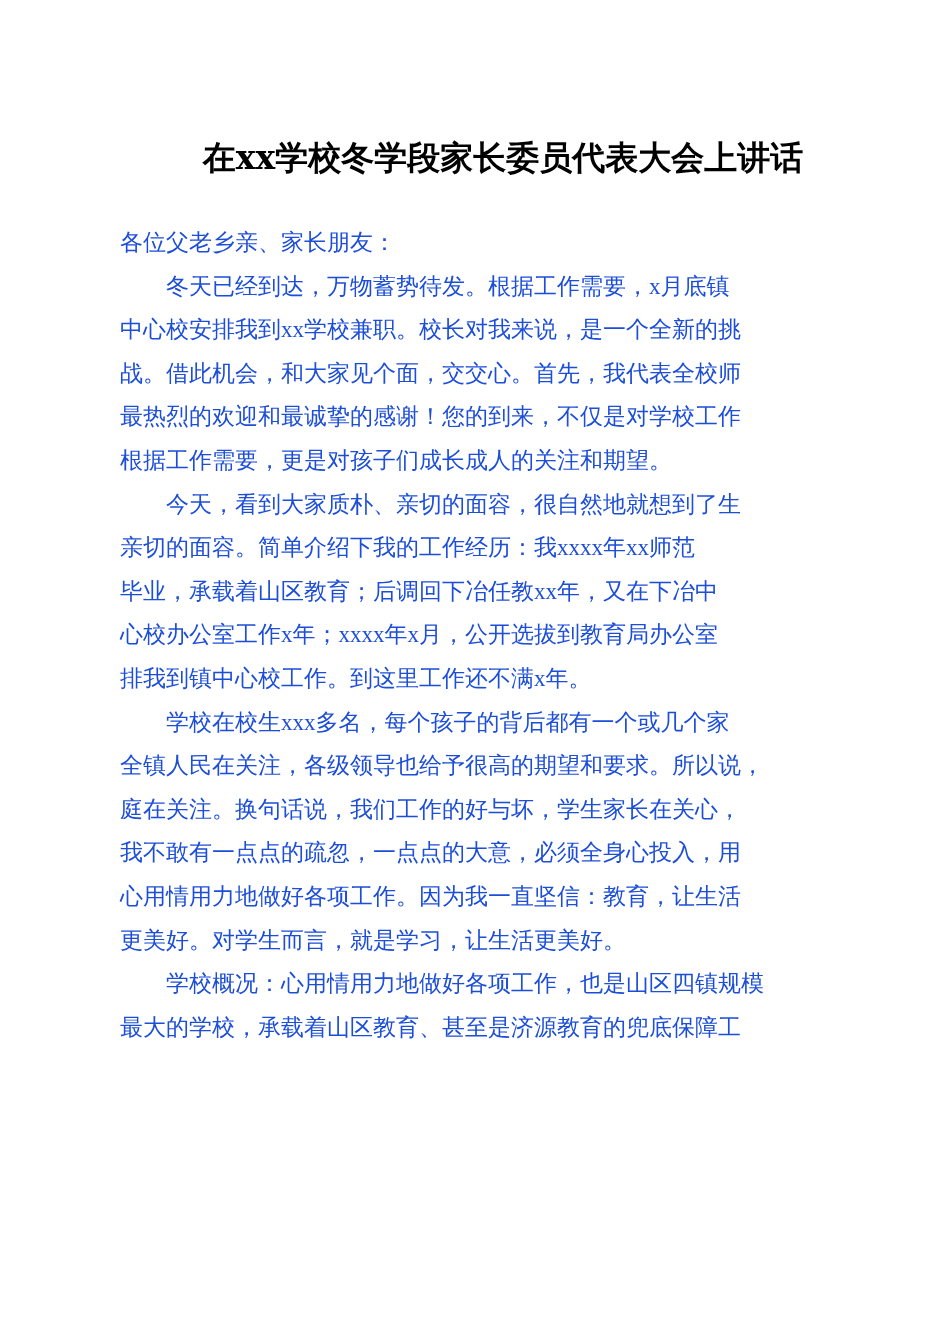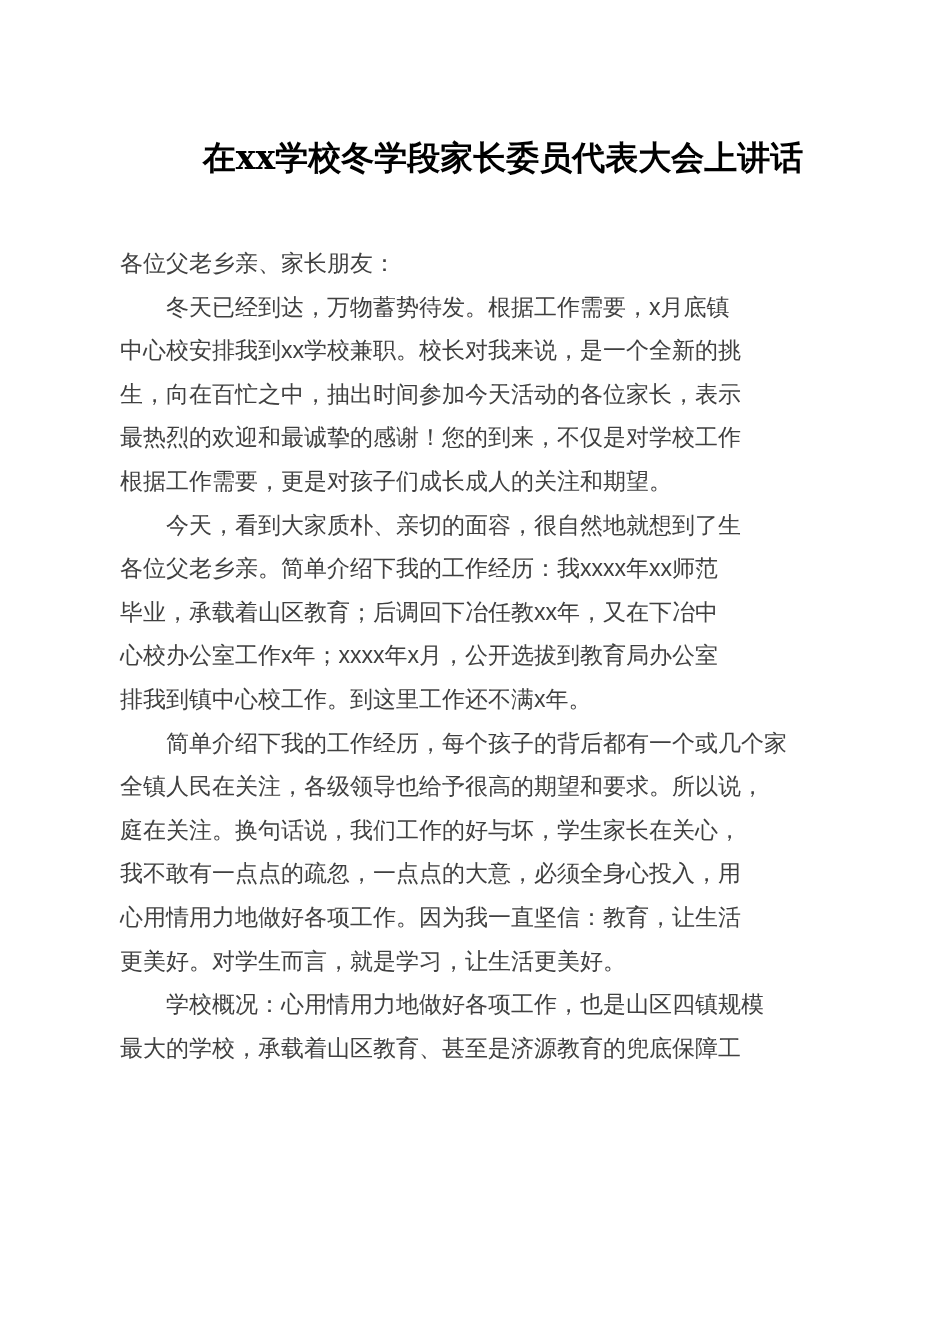--- a/index.html
+++ b/index.html
@@ -4,46 +4,46 @@
 <style>
   html, body { margin: 0; padding: 0; background: #ffffff; }
   body { width: 950px; height: 1344px; position: relative; overflow: hidden; }
   .page { position: absolute; left: 0; top: 0; width: 950px; height: 1344px; background: #fff; }
   .title {
     position: absolute; left: 0; width: 950px; top: 136px;
     text-align: center; font-family: "DejaVu Serif", "Liberation Serif", serif;
     font-weight: bold; font-size: 33px; color: #000; letter-spacing: 0px; margin-left: 28px;
   }
   .body {
-    position: absolute; left: 120px; top: 242px; width: 712px;
-    font-family: Liberation Sans, sans-serif;
-    font-size: 23px; line-height: 43.6px; color: #404040;
+    position: absolute; left: 120px; top: 221px; width: 712px;
+    font-family: Liberation Serif, serif;
+    font-size: 23px; line-height: 43.6px; color: #1d4ed8;
     text-align: justify;
   }
   .line { display: block; white-space: nowrap; height: 43.6px; }
   .indent { padding-left: 46px; }
 </style>
 </head>
 <body>
 
 <div class="page">
   <div class="title">在xx学校冬学段家长委员代表大会上讲话</div>
   <div class="body" id="body">
       <span class="line">各位父老乡亲、家长朋友：</span>
       <span class="line indent">冬天已经到达，万物蓄势待发。根据工作需要，x月底镇</span>
       <span class="line">中心校安排我到xx学校兼职。校长对我来说，是一个全新的挑</span>
-      <span class="line">生，向在百忙之中，抽出时间参加今天活动的各位家长，表示</span>
+      <span class="line">战。借此机会，和大家见个面，交交心。首先，我代表全校师</span>
       <span class="line">最热烈的欢迎和最诚挚的感谢！您的到来，不仅是对学校工作</span>
       <span class="line">根据工作需要，更是对孩子们成长成人的关注和期望。</span>
       <span class="line indent">今天，看到大家质朴、亲切的面容，很自然地就想到了生</span>
-      <span class="line">各位父老乡亲。简单介绍下我的工作经历：我xxxx年xx师范</span>
+      <span class="line">亲切的面容。简单介绍下我的工作经历：我xxxx年xx师范</span>
       <span class="line">毕业，承载着山区教育；后调回下冶任教xx年，又在下冶中</span>
       <span class="line">心校办公室工作x年；xxxx年x月，公开选拔到教育局办公室</span>
       <span class="line">排我到镇中心校工作。到这里工作还不满x年。</span>
-      <span class="line indent">简单介绍下我的工作经历，每个孩子的背后都有一个或几个家</span>
+      <span class="line indent">学校在校生xxx多名，每个孩子的背后都有一个或几个家</span>
       <span class="line">全镇人民在关注，各级领导也给予很高的期望和要求。所以说，</span>
       <span class="line">庭在关注。换句话说，我们工作的好与坏，学生家长在关心，</span>
       <span class="line">我不敢有一点点的疏忽，一点点的大意，必须全身心投入，用</span>
       <span class="line">心用情用力地做好各项工作。因为我一直坚信：教育，让生活</span>
       <span class="line">更美好。对学生而言，就是学习，让生活更美好。</span>
       <span class="line indent">学校概况：心用情用力地做好各项工作，也是山区四镇规模</span>
       <span class="line">最大的学校，承载着山区教育、甚至是济源教育的兜底保障工</span>
     </div>
 </div>
 

